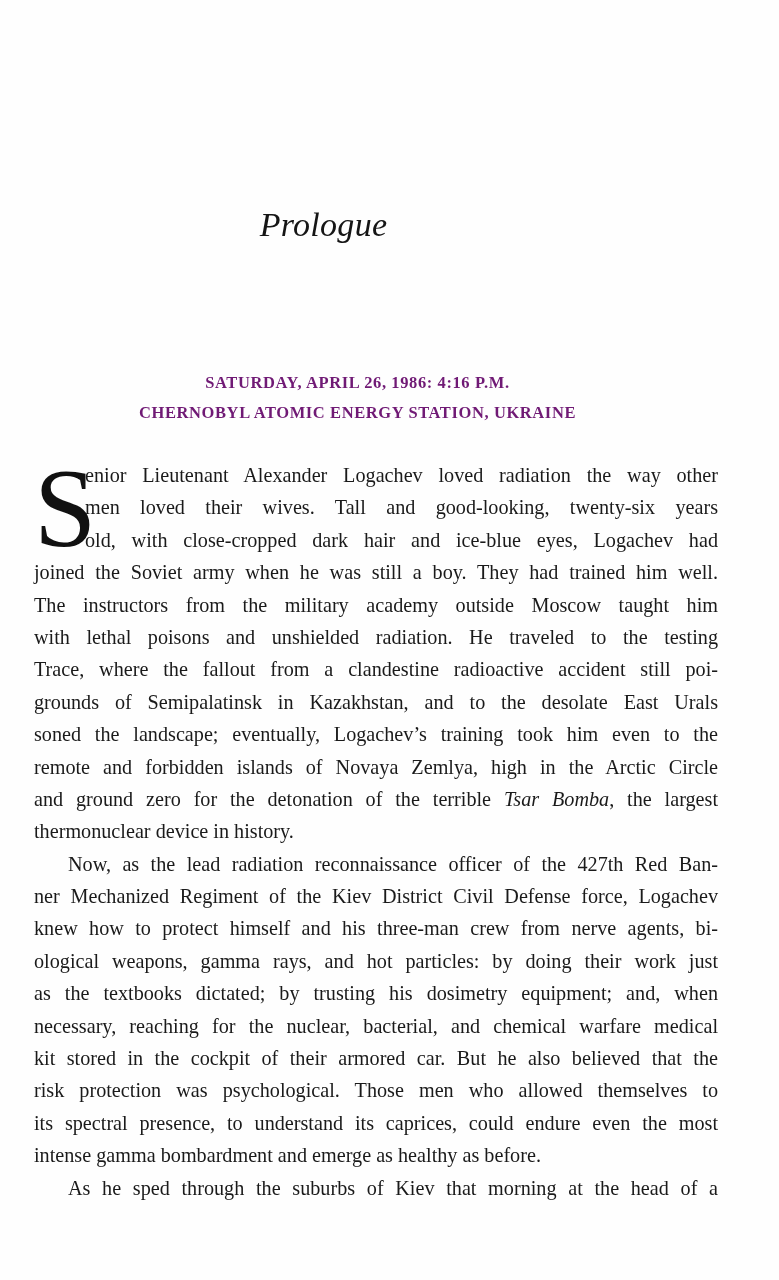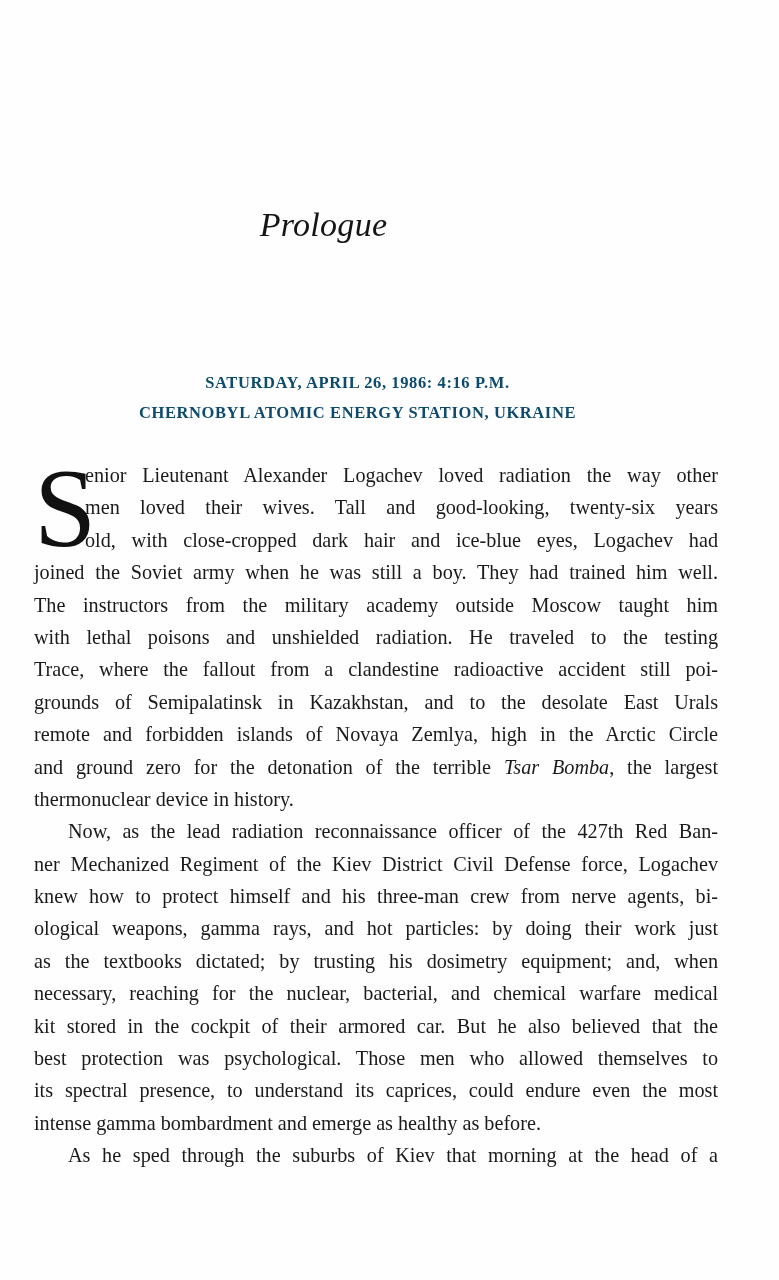--- a/index.html
+++ b/index.html
@@ -8,21 +8,21 @@
       font-family: "Liberation Serif", "DejaVu Serif", serif;
       color: #1a1a1a;
     }
     .page { position: absolute; left: 0; top: 0; width: 779px; height: 1280px; background: #fefefe; }
     .chapter-title {
       position: absolute; top: 206px; left: 0; width: 647px; text-align: center;
       font-style: italic; font-size: 34px; letter-spacing: 0.3px; color: #151515;
     }
     .dateline {
       position: absolute; top: 368px; left: 0; width: 715px; text-align: center;
-      font-size: 16.5px; font-weight: bold; letter-spacing: 0.6px; line-height: 30px; color: #0c4a6e;
+      font-size: 16.5px; font-weight: bold; letter-spacing: 0.6px; line-height: 30px; color: #701a75;
     }
     .dateline div { white-space: nowrap; }
     .body-text {
       position: absolute; top: 459px; left: 34px; width: 684px;
       font-size: 20.2px; line-height: 32.4px; color: #1a1a1a;
     }
     .line { display: block; white-space: nowrap; text-align: justify; text-align-last: justify; height: 32.4px; }
     .line.last { text-align-last: left; }
     .indent { padding-left: 34px; }
     .dropcap-lines { padding-left: 51px; }
@@ -48,34 +48,35 @@
 
     <div>
       <span class="line dropcap-lines">enior Lieutenant Alexander Logachev loved radiation the way other</span>
       <span class="line dropcap-lines">men loved their wives. Tall and good-looking, twenty-six years</span>
       <span class="line dropcap-lines">old, with close-cropped dark hair and ice-blue eyes, Logachev had</span>
       <span class="line">joined the Soviet army when he was still a boy. They had trained him well.</span>
       <span class="line">The instructors from the military academy outside Moscow taught him</span>
       <span class="line">with lethal poisons and unshielded radiation. He traveled to the testing</span>
       <span class="line">Trace, where the fallout from a clandestine radioactive accident still poi-</span>
       <span class="line">grounds of Semipalatinsk in Kazakhstan, and to the desolate East Urals</span>
+      <span class="line">soned the landscape; eventually, Logachev’s training took him even to the</span>
       <span class="line">remote and forbidden islands of Novaya Zemlya, high in the Arctic Circle</span>
       <span class="line"><span>and ground zero for the detonation of the terrible </span><em>Tsar Bomba</em><span>, the largest</span></span>
       <span class="line last">thermonuclear device in history.</span>
     </div>
 
     <div>
       <span class="line indent">Now, as the lead radiation reconnaissance officer of the 427th Red Ban-</span>
       <span class="line">ner Mechanized Regiment of the Kiev District Civil Defense force, Logachev</span>
       <span class="line">knew how to protect himself and his three-man crew from nerve agents, bi-</span>
       <span class="line">ological weapons, gamma rays, and hot particles: by doing their work just</span>
       <span class="line">as the textbooks dictated; by trusting his dosimetry equipment; and, when</span>
       <span class="line">necessary, reaching for the nuclear, bacterial, and chemical warfare medical</span>
       <span class="line">kit stored in the cockpit of their armored car. But he also believed that the</span>
-      <span class="line">best protection was psychological. Those men who allowed themselves to</span>
+      <span class="line">risk protection was psychological. Those men who allowed themselves to</span>
       <span class="line">its spectral presence, to understand its caprices, could endure even the most</span>
       <span class="line last">intense gamma bombardment and emerge as healthy as before.</span>
     </div>
 
     <div>
       <span class="line indent">As he sped through the suburbs of Kiev that morning at the head of a</span>
     </div>
   </div>
 </div>
 

